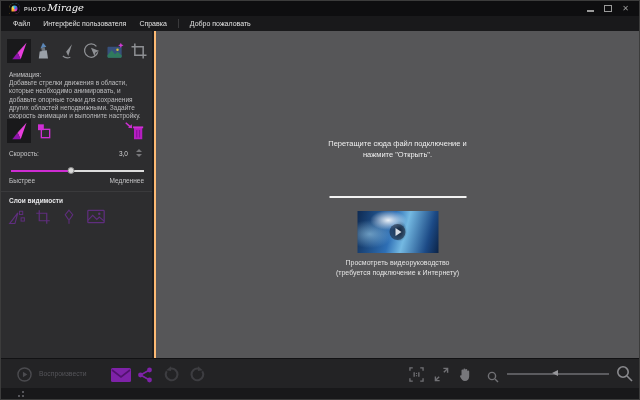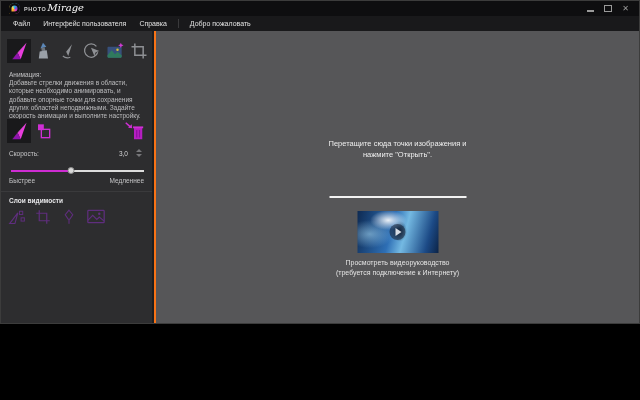--- a/index.html
+++ b/index.html
@@ -1,17 +1,17 @@
 <!DOCTYPE html>
 <html><head>
 <meta charset="utf-8">
 <style>
   html,body{margin:0;padding:0;background:#000;}
   *{box-sizing:border-box;}
-  .window{position:relative;width:640px;height:324px;background:#f97316;border:1px solid #3c3c3c;
+  .window{position:relative;width:640px;height:400px;background:#fdba74;border:1px solid #3c3c3c;
           font-family:"Liberation Sans",sans-serif;overflow:hidden;}
   
   .titlebar{position:absolute;left:0;top:0;width:100%;height:15px;background:#0e0e10;}
   .logo{position:absolute;left:8px;top:2px;display:flex;align-items:center;}
   .logo-swirl{width:11px;height:11px;border-radius:50% 50% 50% 10%;
       background:conic-gradient(#2bb3e6,#6a4fd0,#e233c8,#f5a623,#ffd94d,#2bb3e6);
       box-shadow:inset 0 0 0 2.5px #0e0e10;}
   .logo-photo{margin-left:4px;font-size:5.5px;font-weight:bold;letter-spacing:.6px;color:#cfcfcf;}
   .logo-mirage{margin-left:1px;font-family:"DejaVu Serif",serif;font-style:italic;font-size:10px;color:#fdfdfd;margin-top:-2px;}
   .win-controls{position:absolute;right:10px;top:3px;display:flex;gap:10px;align-items:center;}
@@ -223,21 +223,21 @@
           <rect x="2" y="3" width="20" height="15" rx="1" fill="none" stroke="#5f2e7e" stroke-width="1.5"></rect>
           <path d="M2 15 l6-6 5 5 3-3 6 5" stroke="#5f2e7e" fill="none" stroke-width="1.3"></path>
           <circle cx="16" cy="7" r="1.5" fill="#5f2e7e"></circle>
         </svg>
       </span>
     </div>
   </div>
 
   <div class="canvas">
     <div class="drop-hint">
-      <div>Перетащите сюда точки изображения и</div>
+      <div>Перетащите сюда файл подключение и</div>
       <div>нажмите "Открыть".</div>
     </div>
     <div class="mid-divider"></div>
     <div class="video-thumb">
       <span class="play-badge"></span>
     </div>
     <div class="video-caption">
       <div>Просмотреть видеоруководство</div>
       <div>(требуется подключение к Интернету)</div>
     </div>

